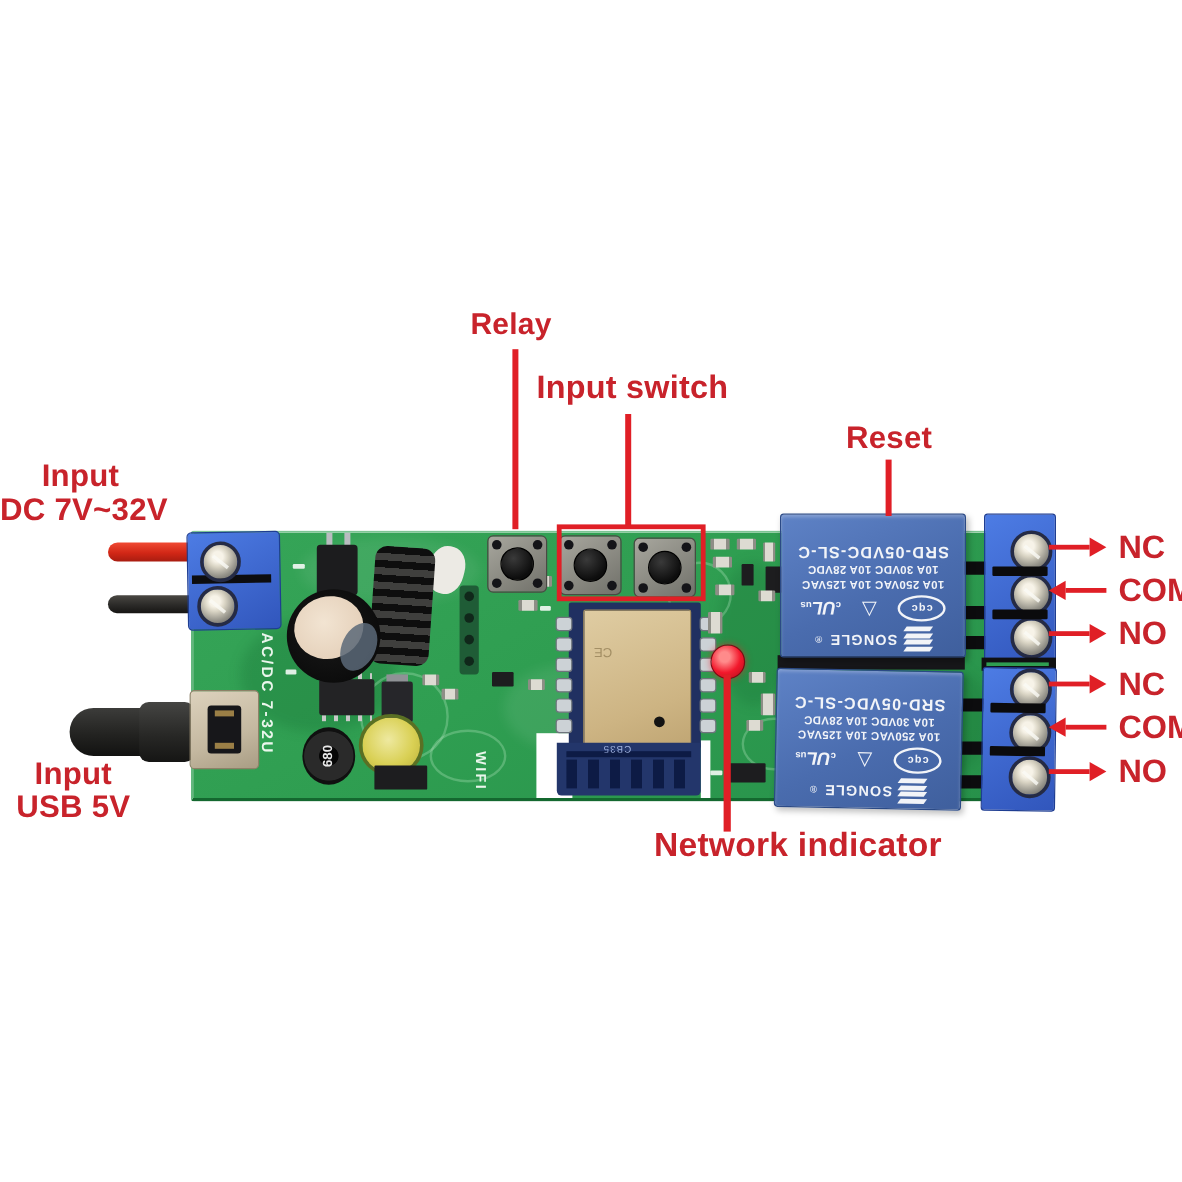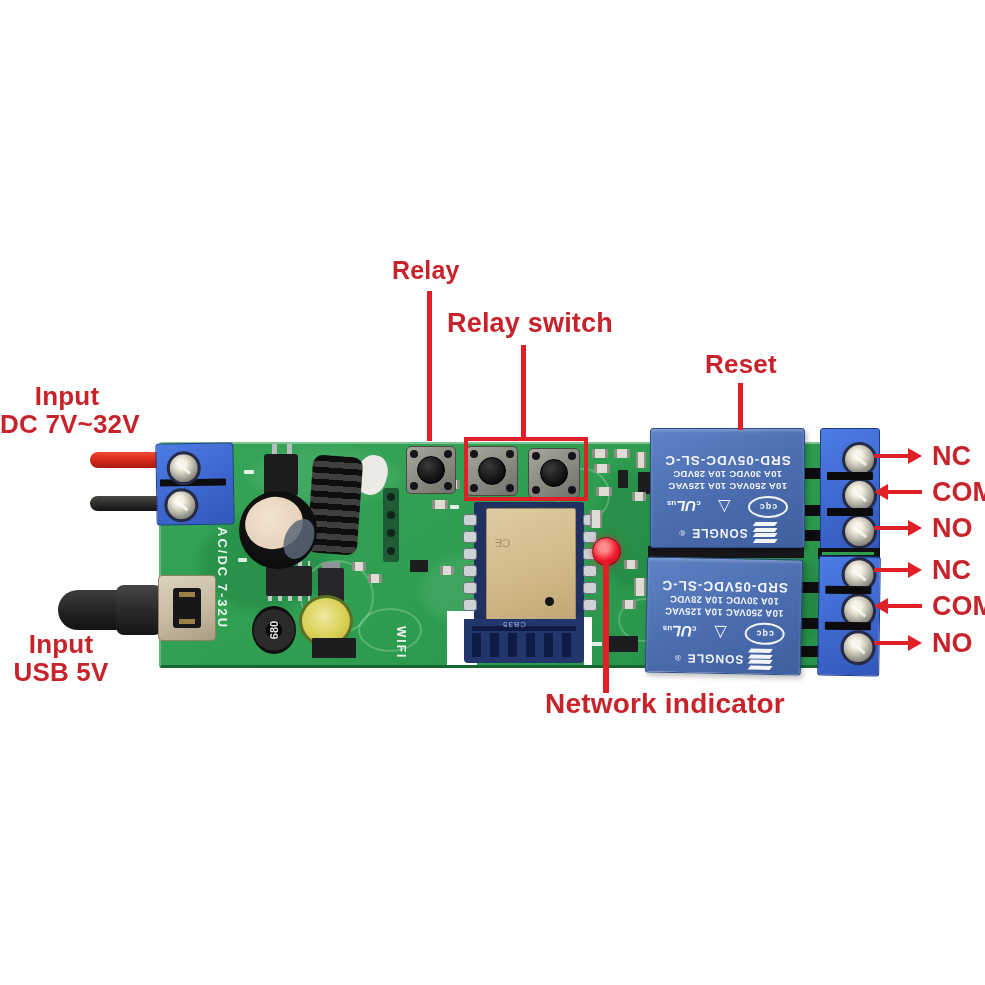--- a/index.html
+++ b/index.html
@@ -277,21 +277,21 @@
     <div class="screw" style="left:22px;top:73px;width:29px;height:29px;">
         <div class="slot"></div>
       </div>
     <div class="sep" style="left:6px;top:29px;width:46px;height:8px;"></div>
     <div class="sep" style="left:6px;top:65px;width:46px;height:8px;"></div>
   </div>
 
   <div class="abs ann" style="left:392px;top:256px;font-size:25px;">Relay</div>
   <div class="abs rline" style="left:427px;top:291px;width:5px;height:150px;"></div>
 
-  <div class="abs ann" style="left:447px;top:308px;font-size:27px;">Relay switch</div>
+  <div class="abs ann" style="left:447px;top:308px;font-size:27px;">Input switch</div>
   <div class="abs rline" style="left:521px;top:345px;width:5px;height:93px;"></div>
   <div class="abs rrect" style="left:464px;top:437px;width:116px;height:56px;"></div>
 
   <div class="abs ann" style="left:705px;top:349px;font-size:26px;">Reset</div>
   <div class="abs rline" style="left:738px;top:383px;width:5px;height:47px;"></div>
 
   <div class="abs ann" style="left:0px;top:382px;width:134px;text-align:center;font-size:26px;line-height:28px;">
     <div>Input</div>
     <div>DC 7V~32V</div>
   </div>

